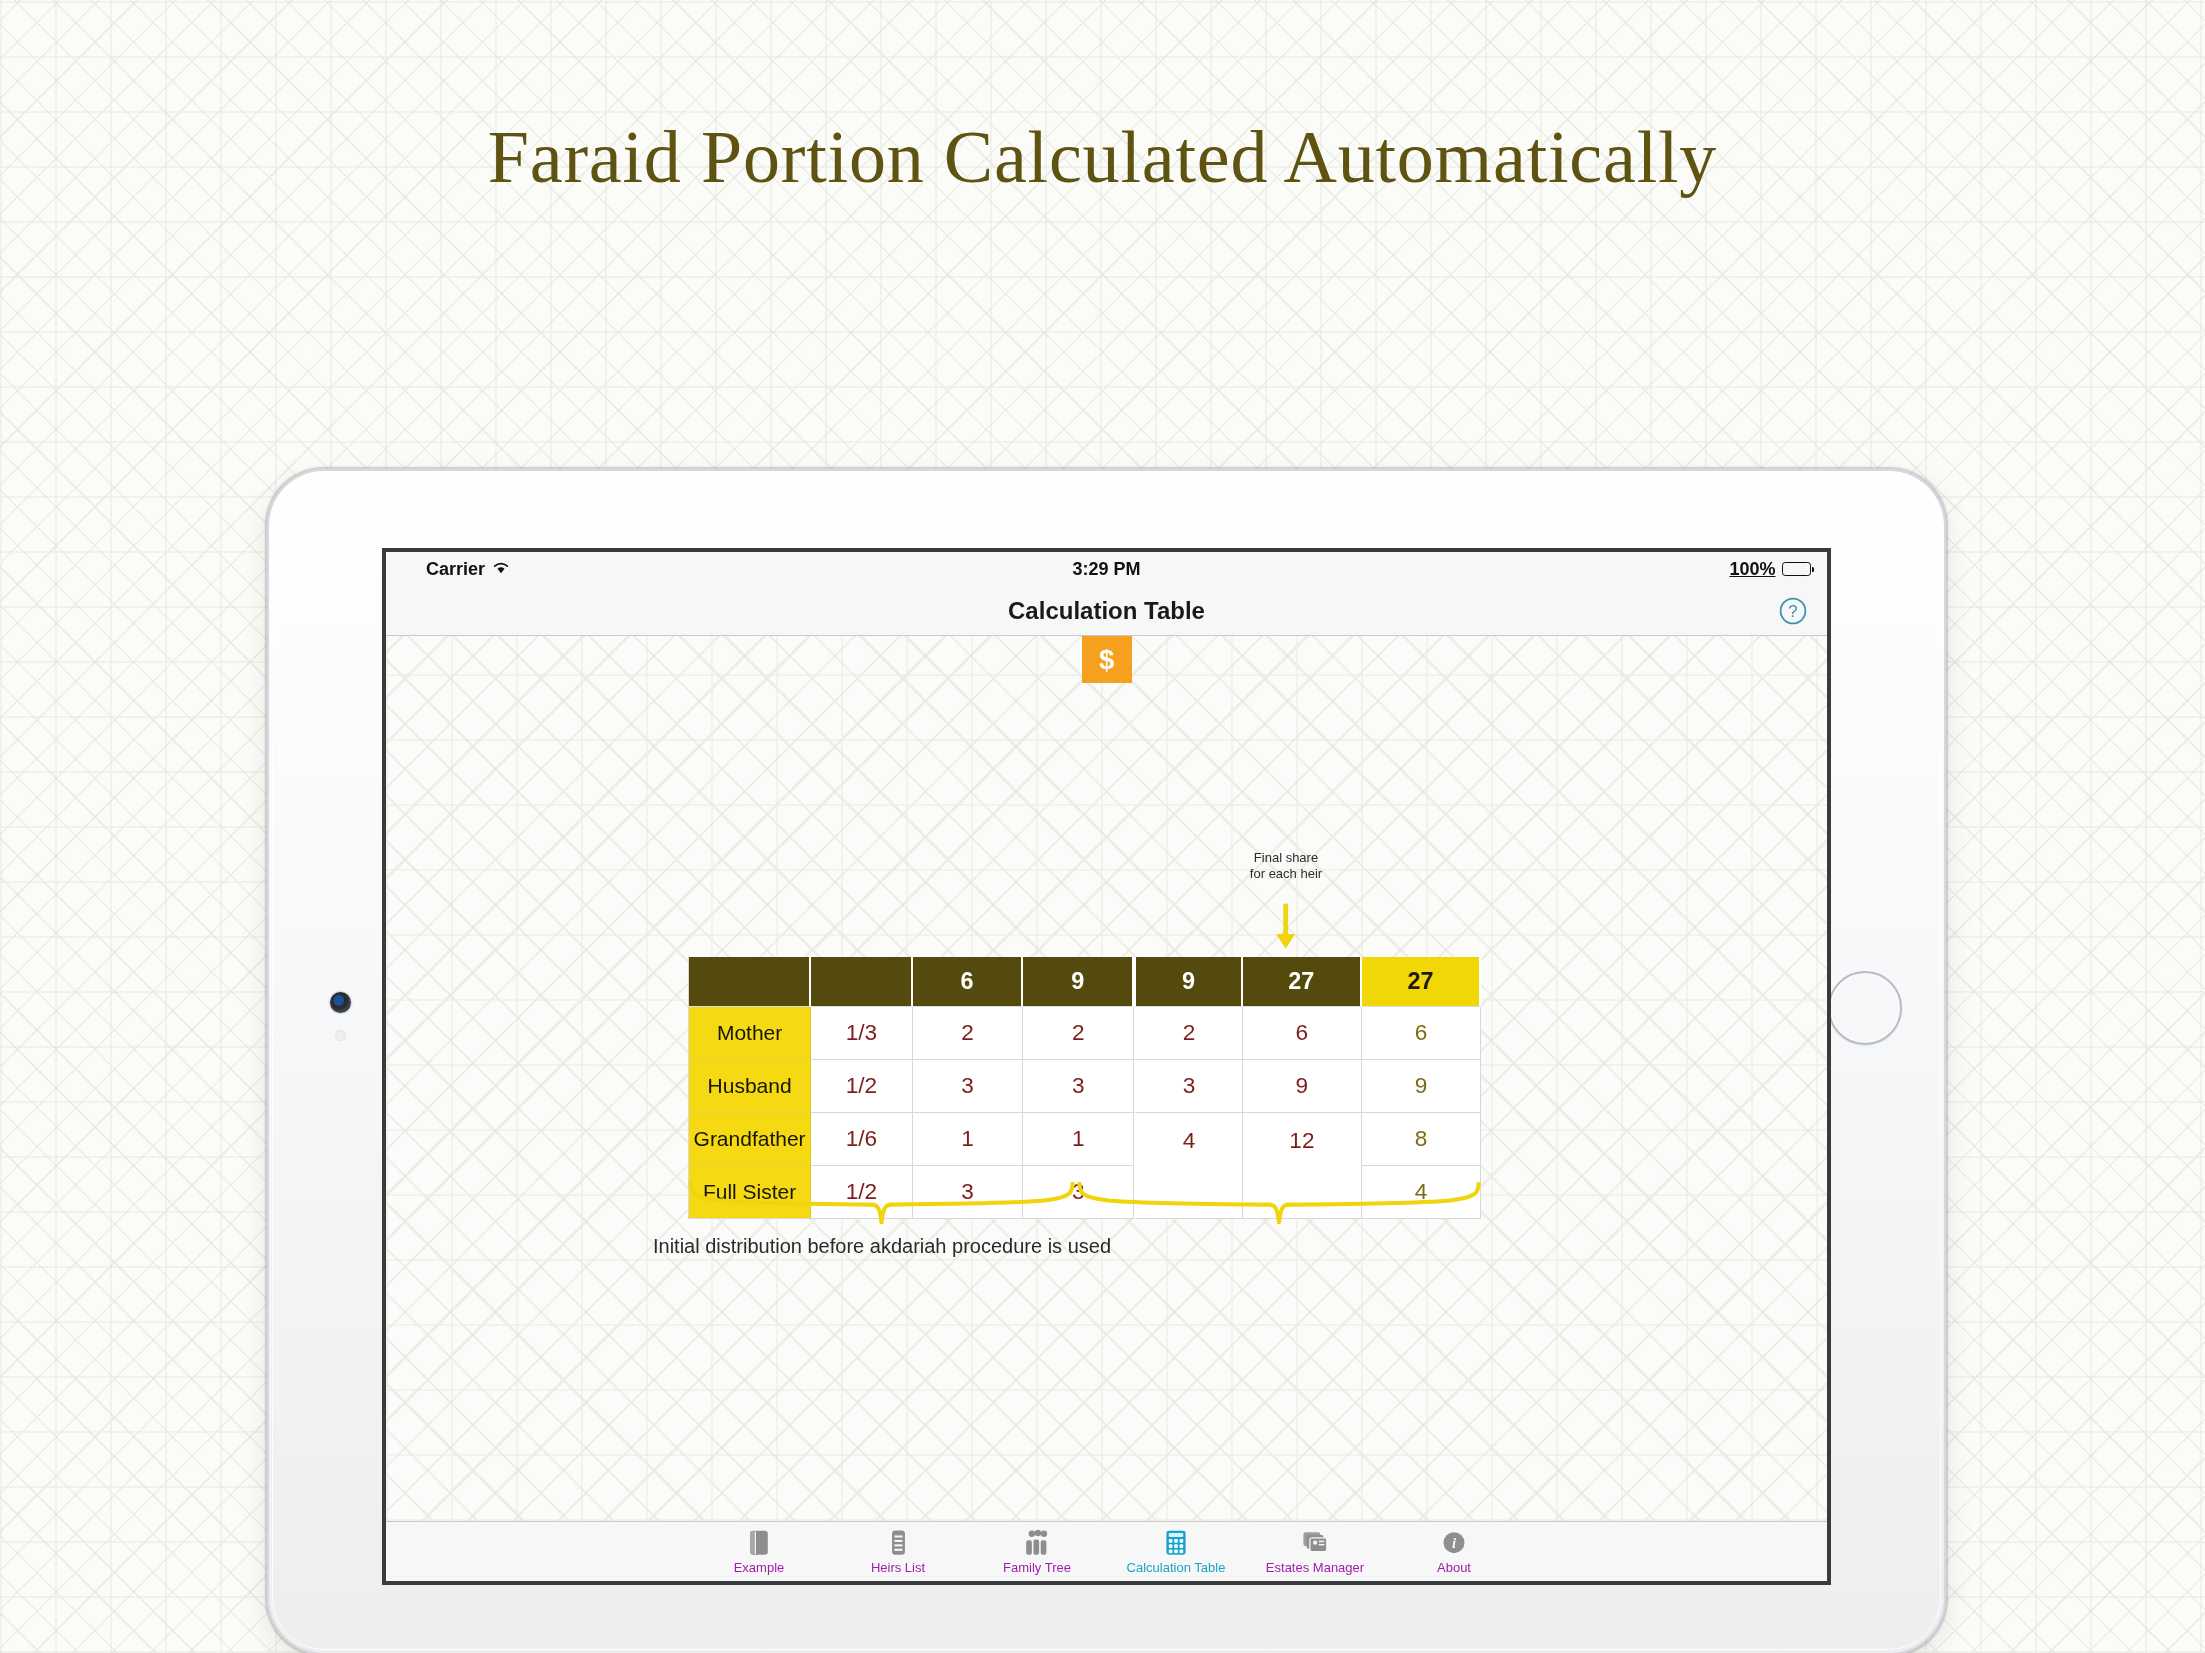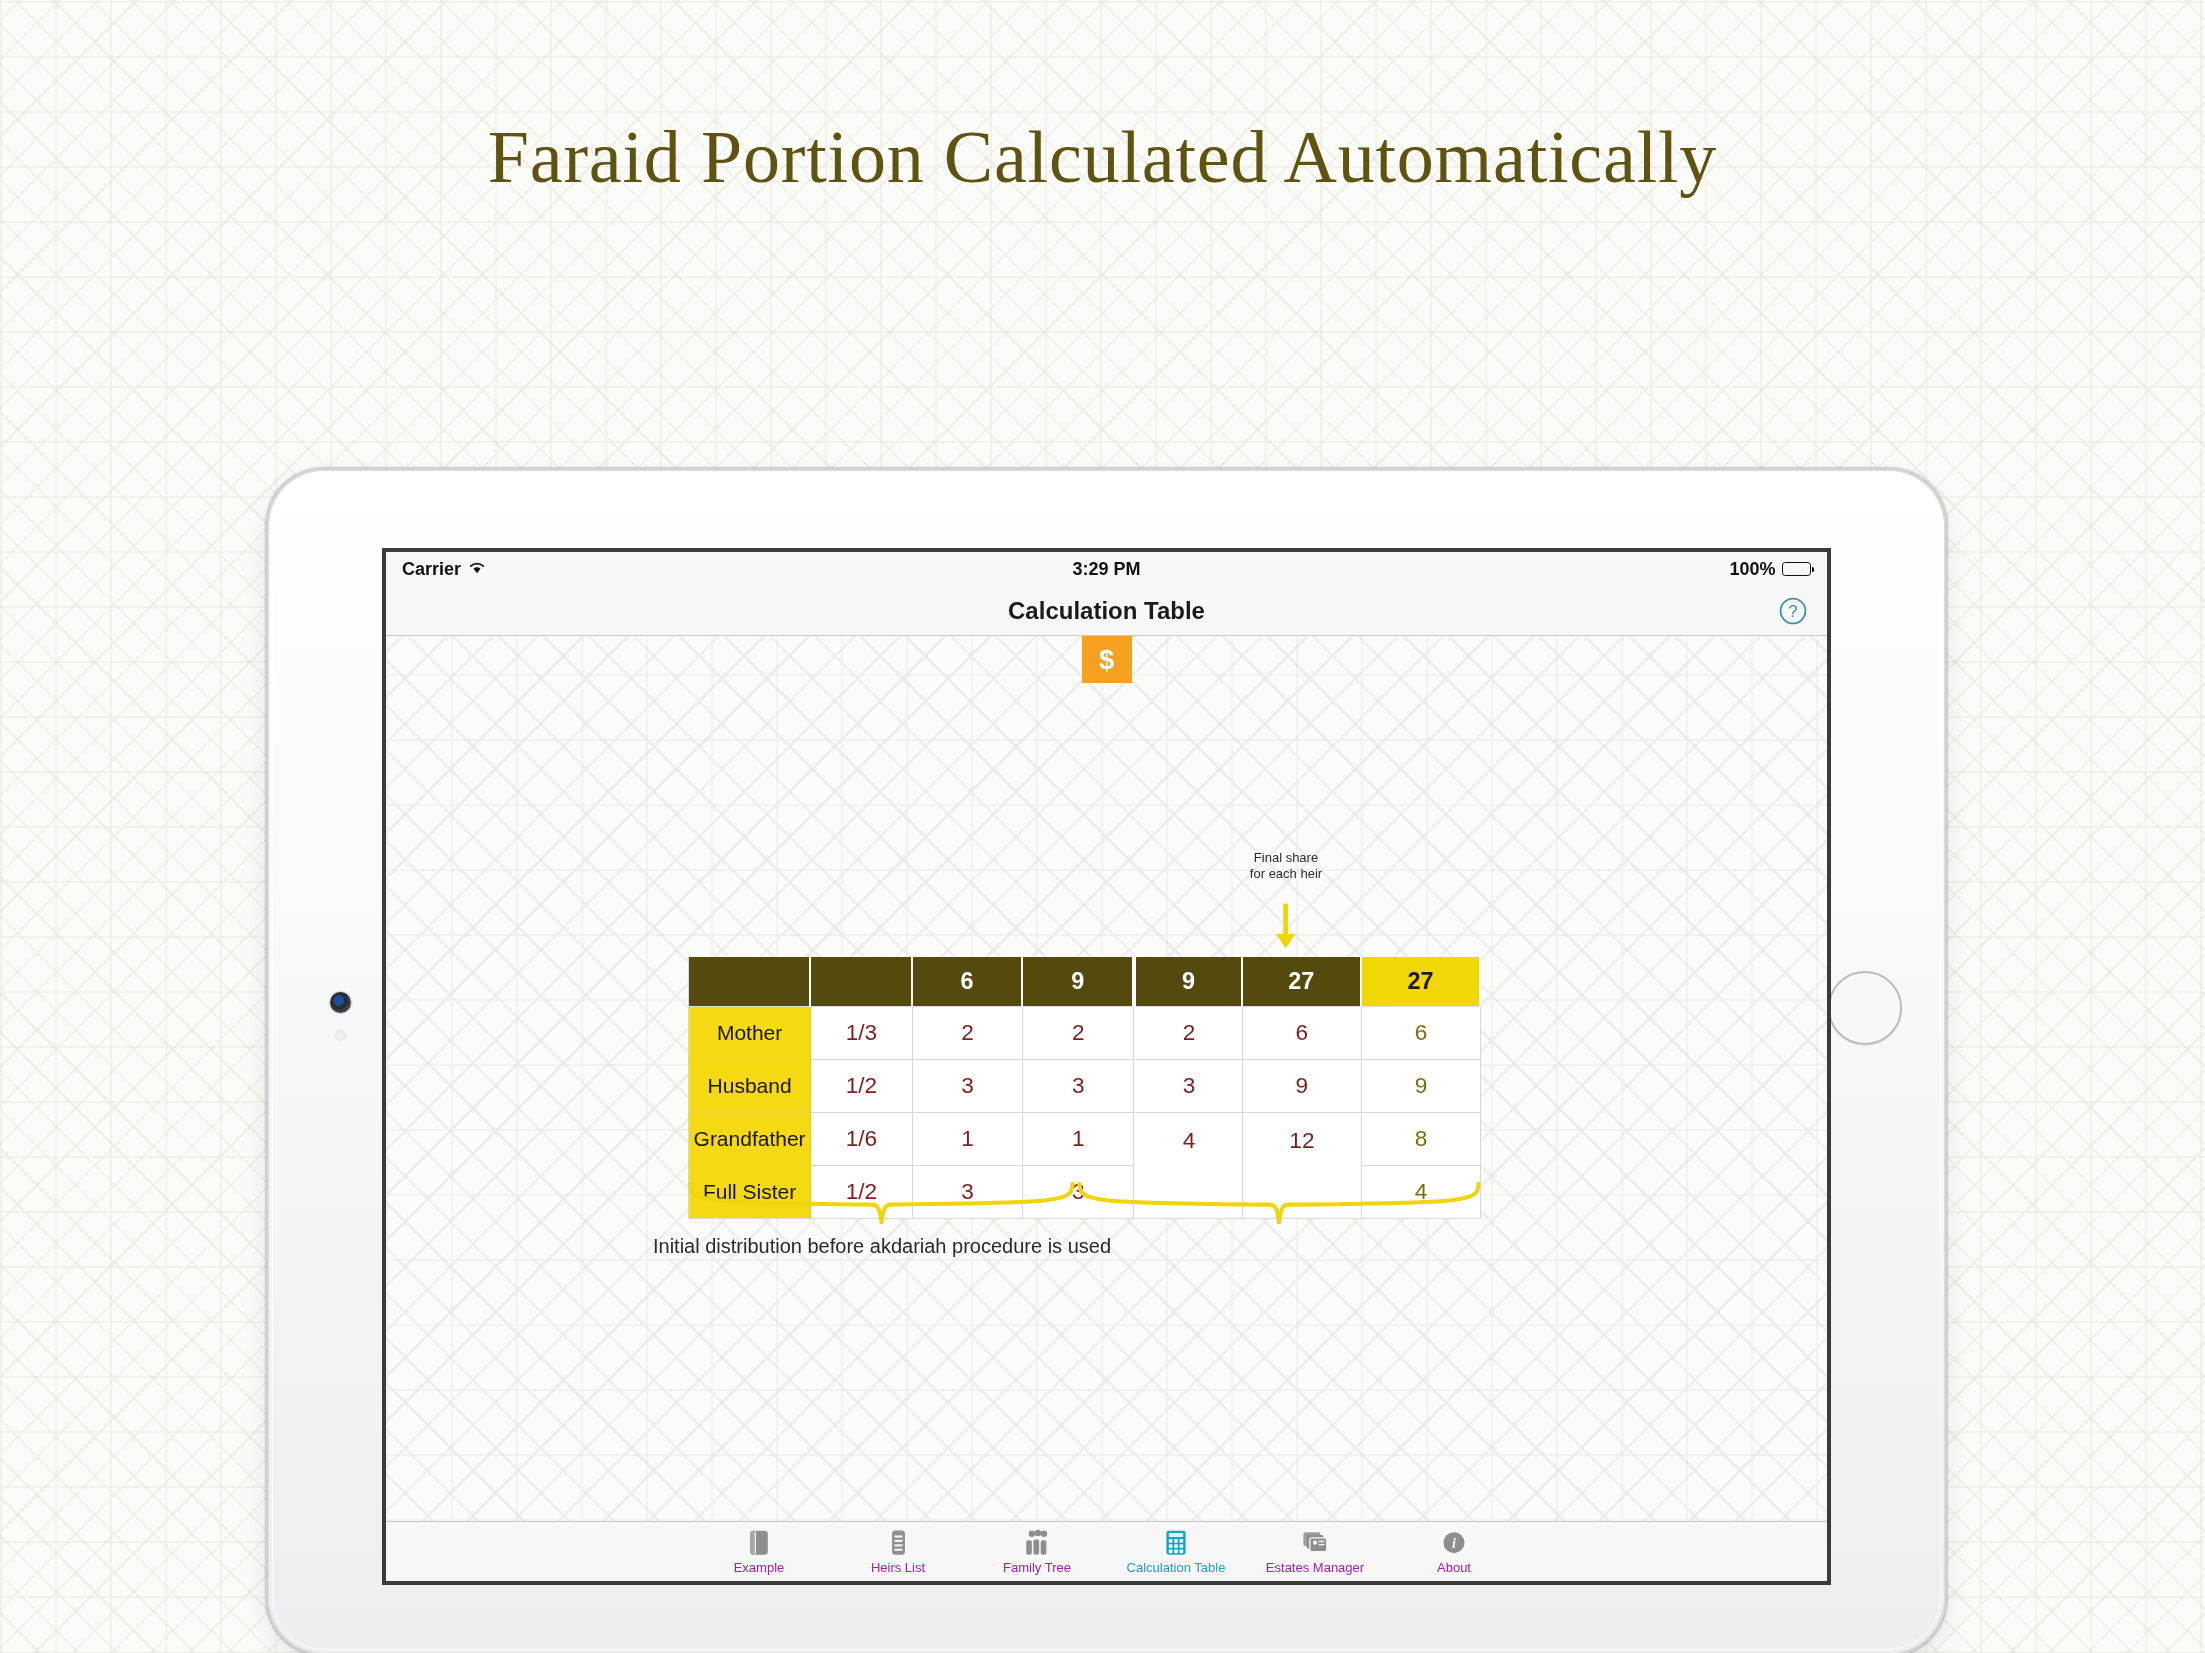--- a/index.html
+++ b/index.html
@@ -117,28 +117,29 @@
     flex: 0 0 34px;
     background: #f7f7f7;
     display: flex;
     align-items: center;
     padding: 0 16px;
     font-size: 18px;
     color: #111;
     font-weight: 600;
     position: relative;
   }
-  .status-left { display: flex; align-items: flex-end; gap: 6.5px; }
+  .status-left { display: flex; align-items: flex-end; gap: 6.5px; margin-left: 24px; }
   .status-center {
     position: absolute; left: 0; right: 0; text-align: center;
     font-weight: 700; font-size: 18px; pointer-events: none;
   }
   .status-right {
     margin-left: auto; display: flex; align-items: center; gap: 6.5px;
     font-weight: 700;
+    text-decoration: underline;
   }
   .wifi-icon { display: block; }
   .battery {
     width: 29px; height: 14.5px; border: 1.6px solid #111; border-radius: 3.2px;
     position: relative; padding: 1.6px;
   }
   .battery::after {
     content: ""; position: absolute; right: -4px; top: 4px;
     width: 2.4px; height: 4.8px; background: #111; border-radius: 0 1.6px 1.6px 0;
   }

